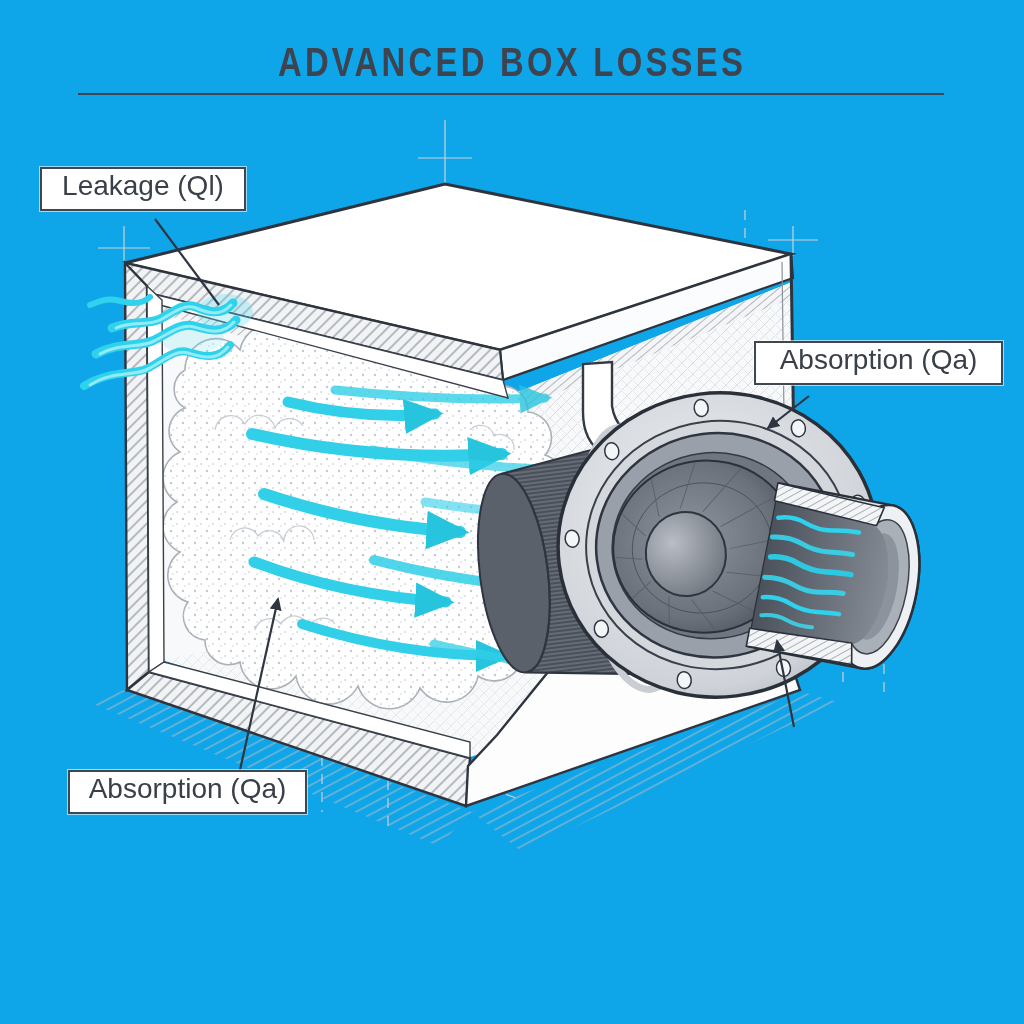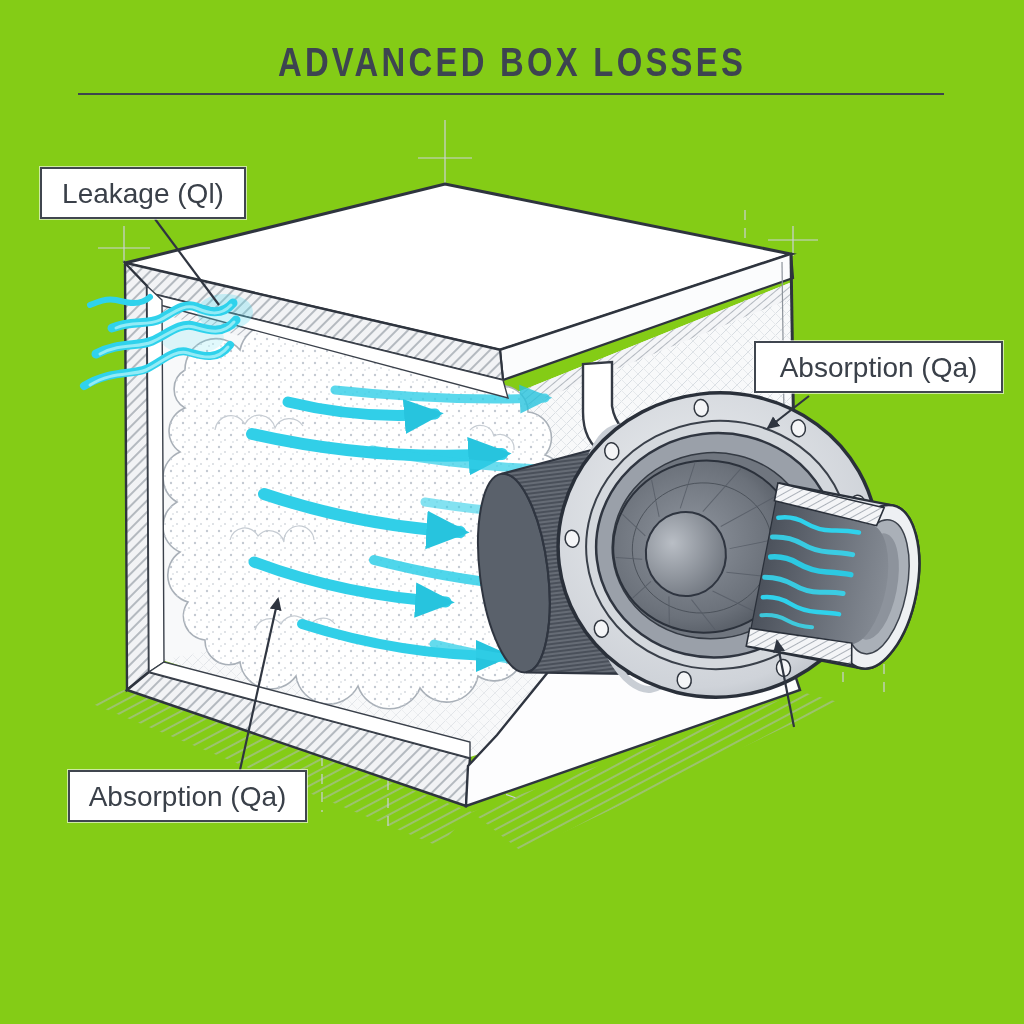--- a/index.html
+++ b/index.html
@@ -1,23 +1,23 @@
 <!DOCTYPE html>
 <html><head>
 <meta charset="utf-8">
 <style>
   html,body{margin:0;padding:0;background:#ffffff;}
-  .stage{position:relative;width:1024px;height:1024px;background:#84cc16;overflow:hidden;
+  .stage{position:relative;width:1024px;height:1024px;background:#0ea5e9;overflow:hidden;
          font-family:"Liberation Sans",sans-serif;}
   .title{position:absolute;top:40px;left:0;width:100%;text-align:center;
          font-size:40px;font-weight:700;color:#3d4450;letter-spacing:4px;
          transform:scaleX(.82);transform-origin:50% 50%;white-space:nowrap;}
   .rule{position:absolute;top:93px;left:78px;width:866px;height:2px;background:#3e444e;}
   .lbl{position:absolute;box-sizing:border-box;background:#ffffff;border:2px solid #40464f;
-       color:#3a4049;font-size:28px;line-height:1;padding:11px 10px 9px;text-align:center;
+       color:#3a4049;font-size:28px;line-height:1;padding:3px 10px 9px;text-align:center;
        white-space:nowrap;box-shadow:0 0 0 1px rgba(255,255,255,.6);}
   #lbl-leakage{left:40px;top:167px;width:206px;}
   #lbl-absorption-right{left:754px;top:341px;width:249px;}
   #lbl-port-friction{left:741px;top:727px;width:258px;}
   #lbl-absorption-left{left:68px;top:770px;width:239px;}
   svg.draw{position:absolute;left:0;top:0;}
 </style>
 </head>
 <body>
 

